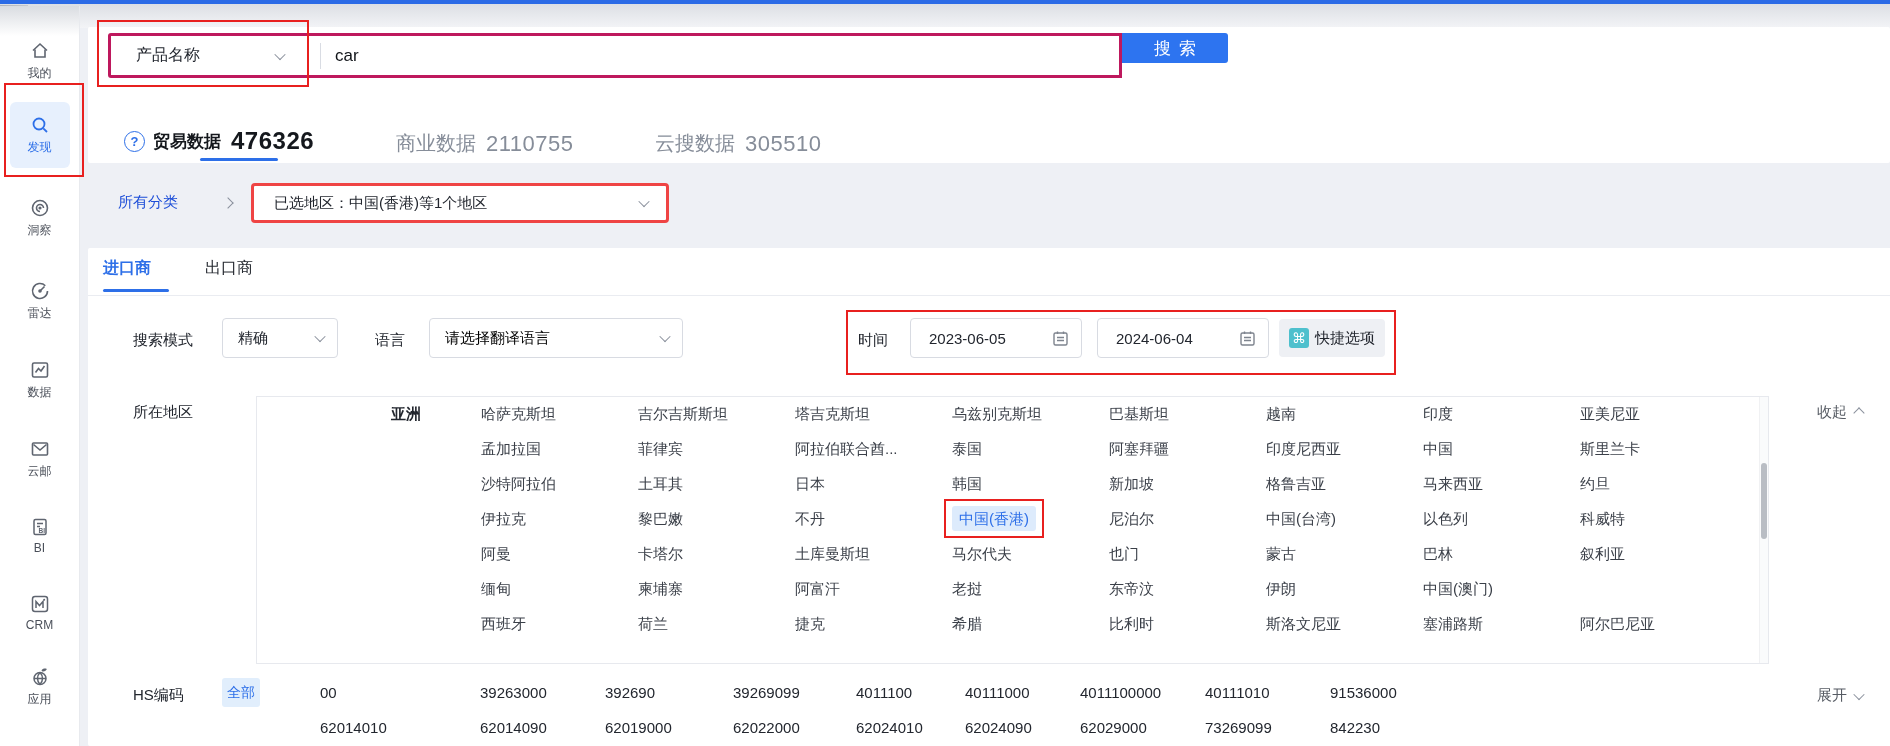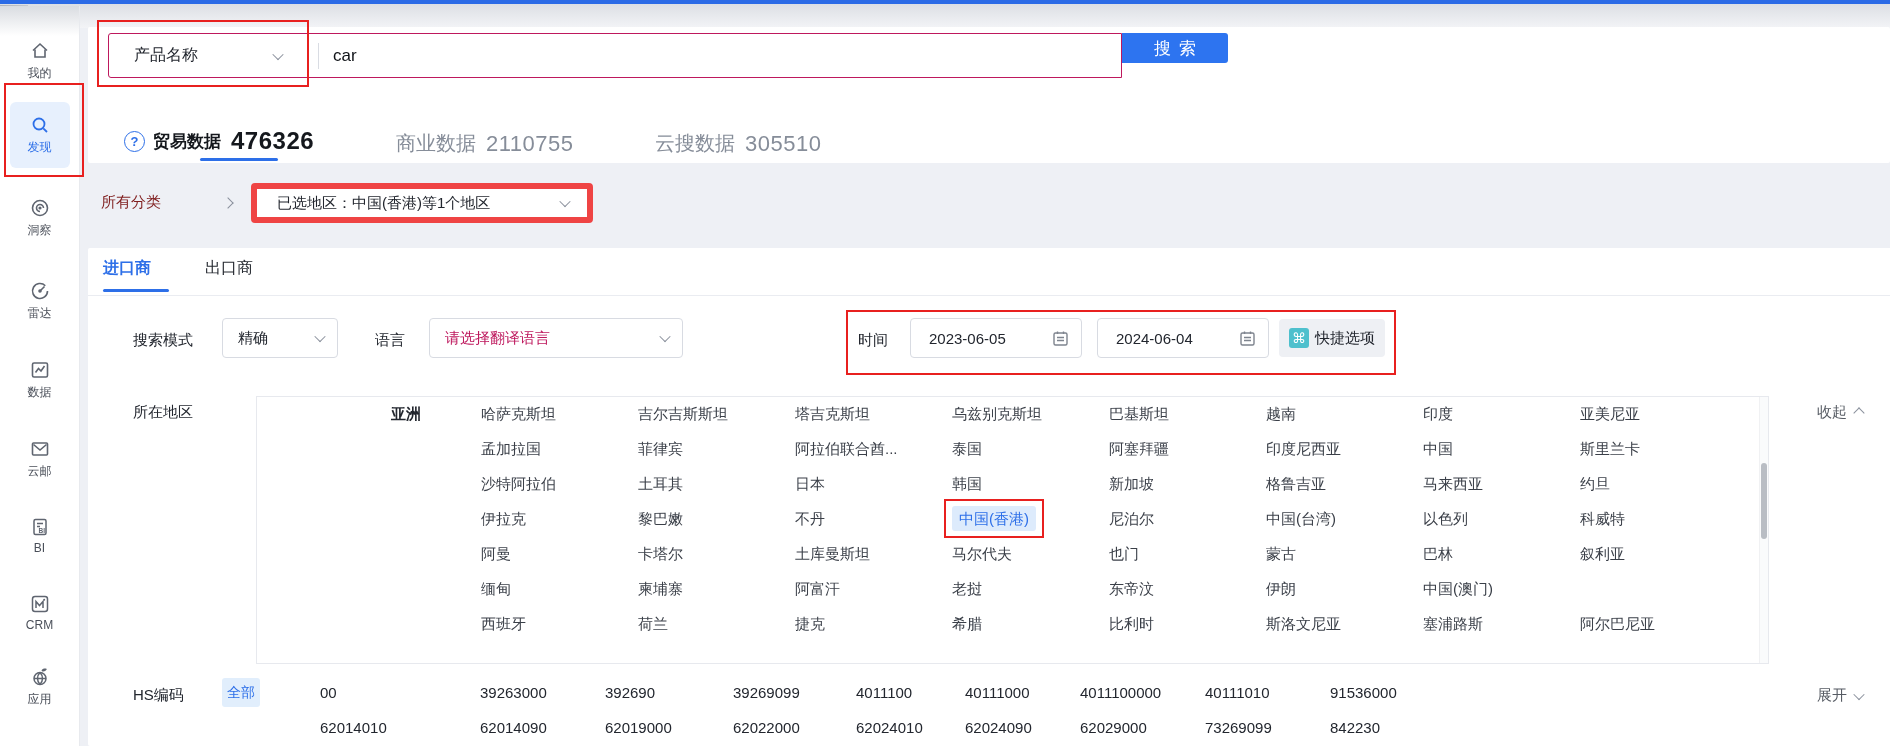--- a/index.html
+++ b/index.html
@@ -22,59 +22,59 @@
     background:linear-gradient(#d9dce1 0px,#ffffff 30px);border-right:1px solid #e8eaee;z-index:5;}
   .nav-item{position:absolute;left:0;width:79px;display:flex;flex-direction:column;align-items:center;gap:3px;color:#5f6570;cursor:pointer;z-index:6;}
   .nav-item .nlabel{font-size:12px;color:#4a4f59;}
   .nav-item.active{color:#2d6fe8;}
   .nav-item.active .nlabel{color:#2d6fe8;}
   .nav-active-bg{position:absolute;left:10px;top:96px;width:60px;height:66px;background:#e7f0fd;border-radius:6px;z-index:5;}
   .nav-item svg{display:block;}
   
   .topcard{position:absolute;left:88px;top:27px;width:1802px;height:136px;background:#fff;border-radius:2px;}
   .searchbar{position:absolute;left:20px;top:6px;width:1014px;height:45px;background:#fff;
-    border:1px solid #be185d;border-radius:3px 0 0 3px;display:flex;align-items:center;box-sizing:border-box;gap:14px;}
+    border:3px solid #be185d;border-radius:3px 0 0 3px;display:flex;align-items:center;box-sizing:border-box;gap:14px;}
   .search-cat{margin-left:25px;font-size:16px;color:#22262e;cursor:pointer;}
   .cat-chev{margin-left:62px;}
   .search-div{width:1px;height:26px;background:#d9dce3;margin-left:22px;}
   .search-query{font-size:17px;font-weight:500;color:#101318;}
   .searchbtn{position:absolute;left:1034px;top:6px;width:106px;height:30px;background:#2d74f0;color:#fff;
     font-size:17px;display:flex;align-items:center;justify-content:center;letter-spacing:8px;text-indent:8px;
     border:none;cursor:pointer;border-radius:0 3px 3px 0;}
   .dtab{position:absolute;display:flex;align-items:center;cursor:pointer;}
   .dtab1{left:36px;top:100px;}
   .dtab .qicon{width:19px;height:19px;border:1.5px solid #2d6fe8;border-radius:50%;color:#2d6fe8;
     font-size:13px;font-weight:bold;display:flex;align-items:center;justify-content:center;margin-right:8px;}
   .dtab1 .dlabel{font-size:17px;font-weight:bold;color:#15181d;}
   .dtab1 .dcount{font-size:24px;font-weight:bold;color:#15181d;margin-left:10px;letter-spacing:.5px;}
   .dtab2{left:308px;top:103px;}
   .dtab3{left:567px;top:103px;}
   .dtab.muted .dlabel{font-size:20px;color:#868d99;}
   .dtab.muted .dcount{font-size:22px;color:#868d99;margin-left:10px;letter-spacing:.5px;}
   .dtab-underline{position:absolute;left:112px;top:131px;width:78px;height:3px;background:#2d6fe8;border-radius:2px;}
   
-  .crumb-label{position:absolute;left:101px;top:193px;font-size:15px;color:#7f1d1d;}
+  .crumb-label{position:absolute;left:118px;top:193px;font-size:15px;color:#1d4ed8;}
   .crumb-chev{position:absolute;left:224px;top:199px;}
-  .region-dd{position:absolute;left:251px;top:183px;width:342px;height:40px;background:#fff;
-    border:6px solid #ef4444;border-radius:4px;box-sizing:border-box;display:flex;align-items:center;cursor:pointer;}
+  .region-dd{position:absolute;left:251px;top:183px;width:418px;height:40px;background:#fff;
+    border:3px solid #ef4444;border-radius:4px;box-sizing:border-box;display:flex;align-items:center;cursor:pointer;}
   .region-dd .ddtext{margin-left:20px;font-size:15px;color:#22262e;}
   .region-dd .chev{position:absolute;right:18px;}
   
   .maincard{position:absolute;left:88px;top:248px;width:1802px;height:498px;background:#fff;border-radius:2px;padding-left:32px;}
   .ttab{position:absolute;top:10px;font-size:16px;cursor:pointer;}
   .ttab.imp{left:15px;color:#2d6fe8;font-weight:bold;}
   .ttab.exp{left:117px;color:#262a31;}
   .ttab-underline{position:absolute;left:15px;top:41px;width:66px;height:3px;background:#2d6fe8;border-radius:2px;}
   .tabs-divider{position:absolute;left:0;top:47px;width:1802px;height:1px;background:#eaecf1;}
   .flabel{position:absolute;top:83px;font-size:15px;color:#22262e;}
   .fl-mode{left:45px;} .fl-lang{left:287px;} .fl-time{left:770px;}
   .fsel{position:absolute;top:70px;height:40px;background:#fff;border:1px solid #d8dbe2;border-radius:4px;
     box-sizing:border-box;display:flex;align-items:center;cursor:pointer;}
   .fsel .seltext{margin-left:15px;font-size:15px;color:#22262e;}
-  .fsel .placeholder{color:#be185d;}
+  .fsel .placeholder{color:#000000;}
   .fsel .chev{position:absolute;right:13px;}
   .sel-mode{left:134px;width:116px;}
   .sel-lang{left:341px;width:254px;}
   .date-box{position:absolute;top:70px;width:172px;height:40px;background:#fff;border:1px solid #d8dbe2;
     border-radius:4px;box-sizing:border-box;display:flex;align-items:center;cursor:pointer;}
   .date-box .dtext{margin-left:18px;font-size:15px;color:#22262e;}
   .date-box svg{position:absolute;right:12px;}
   .date-from{left:822px;} .date-to{left:1009px;}
   .quickbtn{position:absolute;left:1191px;top:71px;width:106px;height:38px;background:#eef0f4;border-radius:4px;
     display:flex;align-items:center;justify-content:center;gap:6px;cursor:pointer;}

